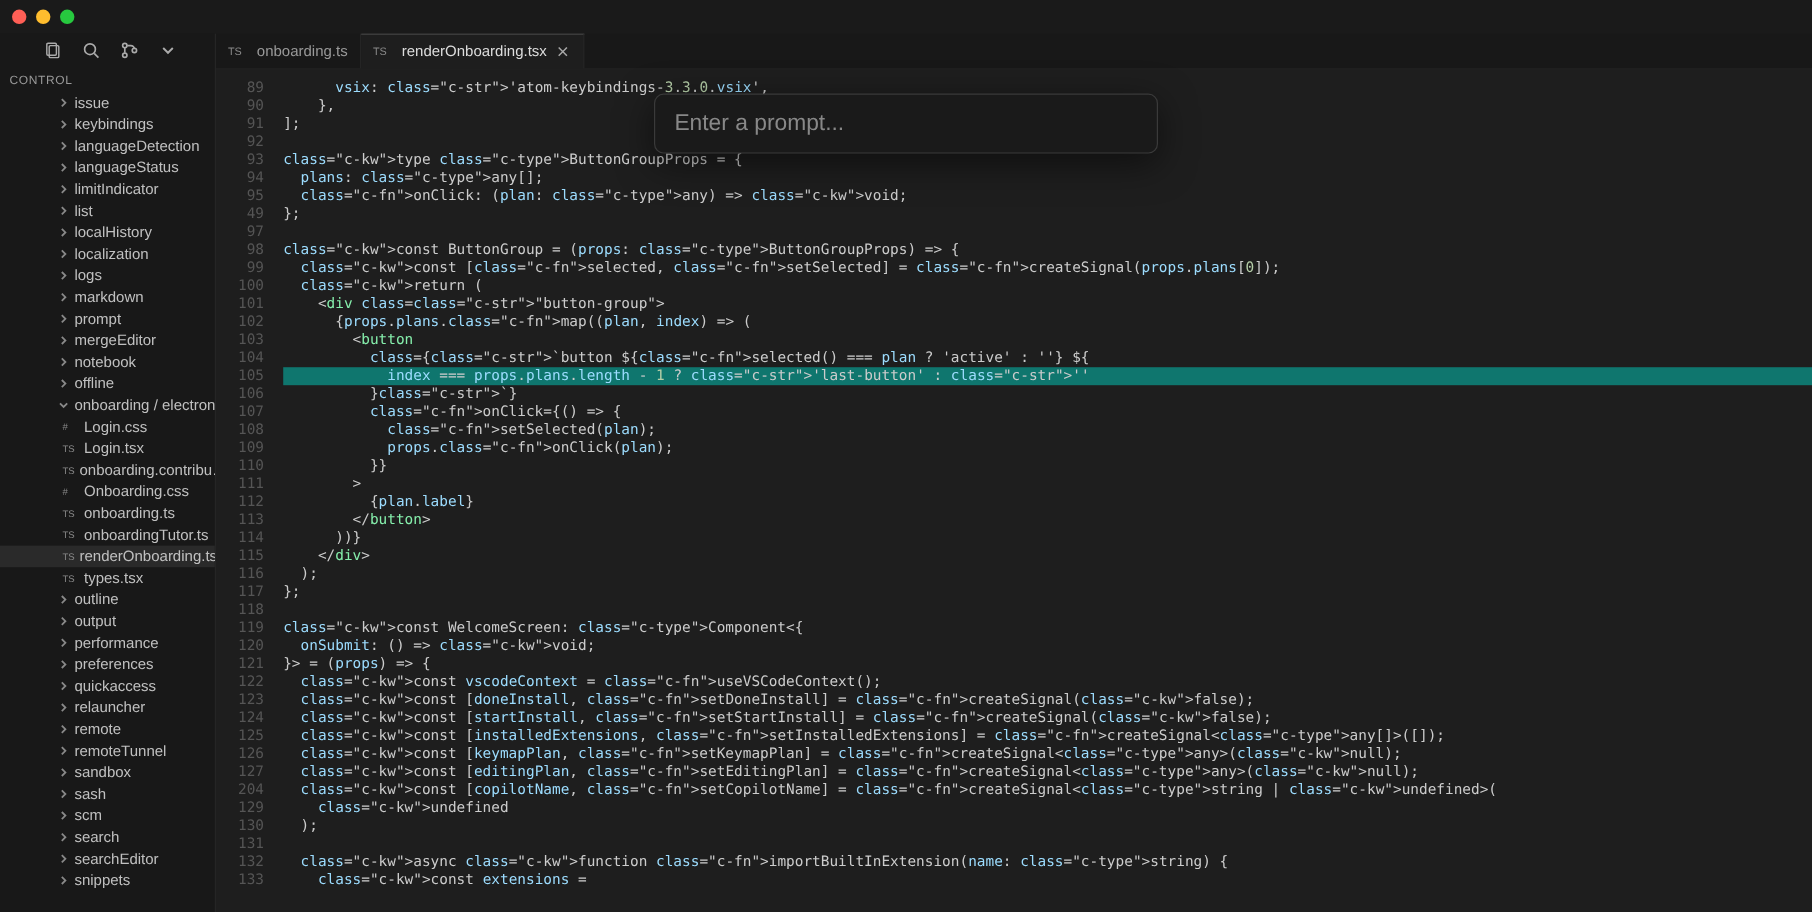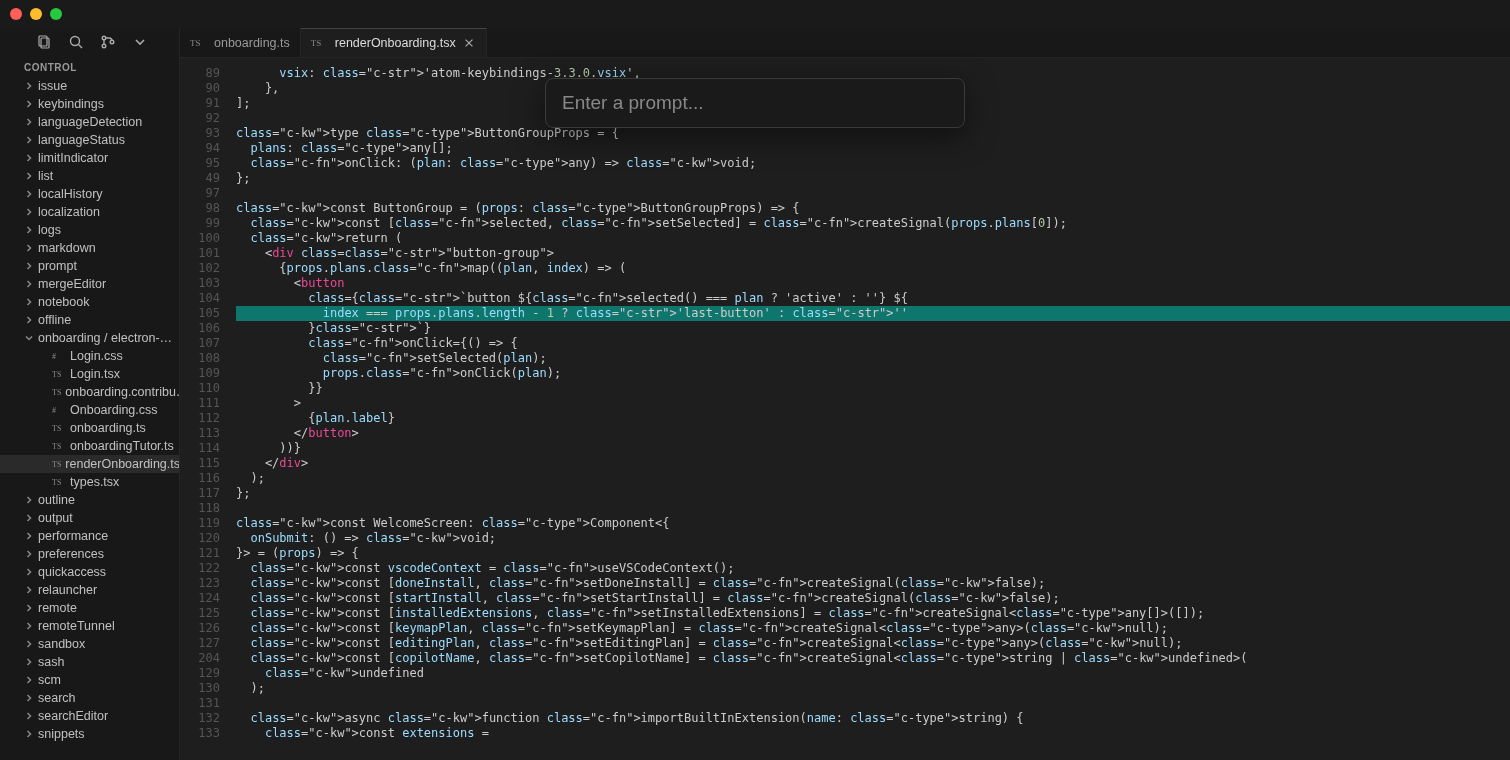--- a/index.html
+++ b/index.html
@@ -36,48 +36,47 @@
   height: 32px;
   display: flex;
   align-items: center;
   justify-content: flex-start;
   padding: 0 10px 0 36px;
   gap: 16px;
 }
 .sidebar-toolbar svg { width: 16px; height: 16px; }
 .sidebar-header {
   font-size: 10px;
-  font-weight: 700;
+  font-weight: 400;
   color: #999999;
-  padding: 2px 8px 4px 24px;
+  padding: 2px 8px 4px 8px;
   letter-spacing: 0.5px;
 }
 .tree { flex: 1; overflow-y: auto; font-size: 12.5px; color: #c0c0c0; }
 .tree-item {
   display: flex;
   align-items: center;
   height: 18px;
-  padding-left: 24px;
+  padding-left: 48px;
   cursor: pointer;
   white-space: nowrap;
 }
 .tree-item.level2 { padding-left: 52px; }
 .tree-item.active { background: #2a2a2a; }
 .chevron {
   width: 10px;
   height: 10px;
   margin-right: 4px;
   display: inline-flex;
 }
 .file-icon {
   width: 14px;
   font-size: 8px;
   color: #888;
   margin-right: 4px;
-  font-family: Liberation Serif, serif;
 }
 .editor-area { flex: 1; display: flex; flex-direction: column; background: #1e1e1e; }
 .tabs {
   height: 30px;
   display: flex;
   background: #181818;
   border-bottom: 1px solid #252525;
 }
 .tab {
   display: flex;
@@ -105,21 +104,21 @@
   flex: 1;
   padding-top: 8px;
   line-height: 15px;
   white-space: pre;
   position: relative;
 }
 .code .line { height: 15px; }
 .code .hl { background: #0f766e; }      
 .c-var { color: #9cdcfe; }
 .c-num { color: #b5cea8; }
-.c-tag { color: #ec4899; }
+.c-tag { color: #86efac; }
 .prompt-overlay {
   position: absolute;
   top: 78px;
   left: 545px;
   width: 420px;
   height: 50px;
   background: #1a1a1a;
   border: 1px solid #3a3a3a;
   border-radius: 8px;
   box-shadow: 0 8px 30px rgba(0,0,0,0.5);

